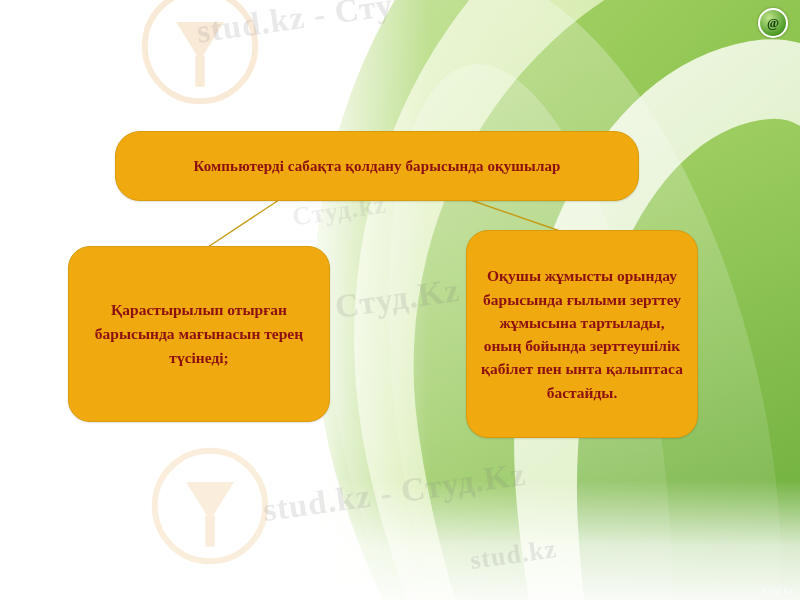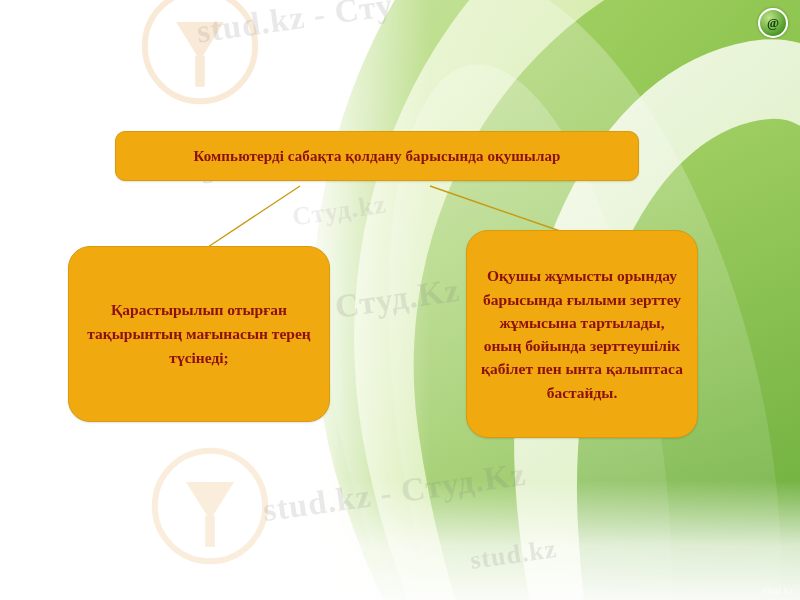--- a/index.html
+++ b/index.html
@@ -169,23 +169,23 @@
     font-family: "Liberation Serif", serif;
     text-align: center;
     box-shadow: 0 1px 2px rgba(0,0,0,.12);
     display: flex;
     align-items: center;
     justify-content: center;
     box-sizing: border-box;
   }
   .box-top {
     left: 115px; top: 131px;
-    width: 524px; height: 50px;
+    width: 524px; height: 70px;
     font-size: 15px;
-    border-radius: 10px;
+    border-radius: 25px;
     letter-spacing: .1px;
   }
   .box-left {
     left: 68px; top: 246px;
     width: 262px; height: 176px;
     font-size: 15.5px;
     line-height: 1.55;
     padding: 6px 14px;
   }
   .box-right {
@@ -253,20 +253,20 @@
 
   <svg class="connector">
     <line x1="300" y1="186" x2="208" y2="247" stroke="#c79a12" stroke-width="1.4"></line>
     <line x1="430" y1="186" x2="560" y2="231" stroke="#c79a12" stroke-width="1.4"></line>
   </svg>
 
   <div class="box box-top">
     <span>Компьютерді сабақта қолдану барысында оқушылар</span>
   </div>
   <div class="box box-left">
-    <span>Қарастырылып отырған тақырынтың мағынасын терең түсінеді;</span>
+    <span>Қарастырылып отырған барысында мағынасын терең түсінеді;</span>
   </div>
   <div class="box box-right">
     <span>Оқушы жұмысты орындау барысында ғылыми зерттеу жұмысына тартылады, оның бойында зерттеушілік қабілет пен ынта қалыптаса бастайды.</span>
   </div>
 
   <div class="corner-mark">stud.kz</div>
 </div>
 
 </body></html>

